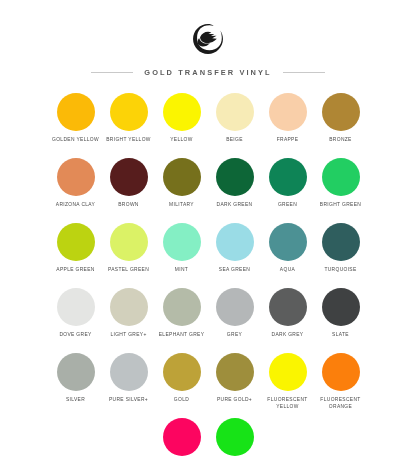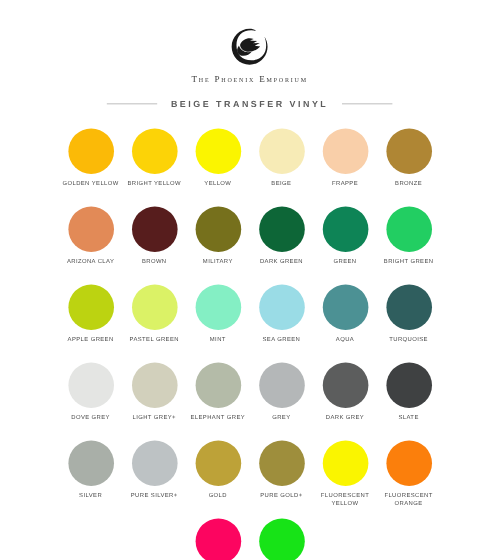--- a/index.html
+++ b/index.html
@@ -91,24 +91,23 @@
 </style>
 </head>
 <body>
 
 <div class="header">
   <svg class="logo-mark" viewBox="0 0 100 100">
     <path d="M50 6C25.7 6 6 25.7 6 50s19.7 44 44 44 44-19.7 44-44c0-9.4-2.9-18.1-7.9-25.2 2.9 6.6 4.5 13.9 4.5 21.6 0 22.6-13.8 36.6-36.4 36.6S17.8 68.9 17.8 46.3 31.6 9.7 54.2 9.7c4.4 0 8.6.6 12.5 1.8C61.6 7.8 56 6 50 6z" fill="#1a1a1a"></path>
     <path d="M27 44c4-9 13-15 23-15 3.5 0 6.9.7 10 2l-9 3.6 17.5 1.4-10 5.2 16.5-0.6-12.4 7.1 13.4 1.6c-7 7.9-17.3 12.9-28.7 12.9-9.9 0-18.4-5.8-20.3-14.2-0.5-1.2 0-3.6 0-3.6z" fill="#1a1a1a"></path>
     <path d="M24 47c2.5 9.5 11.5 16.5 22.2 16.5 3.4 0 6.6-.7 9.5-1.9-5 6.5-12.6 10.6-21 10.6-6 0-10.9-2.4-13.6-6.4-3-4.4-2.6-11.9 2.9-18.8z" fill="#1a1a1a"></path>
   </svg>
-  <div class="brand-name">The Phoenix Emporium</div>
   <div class="subhead-row">
     <span class="rule"></span>
-    <span class="subhead">BEIGE TRANSFER VINYL</span>
+    <span class="subhead">GOLD TRANSFER VINYL</span>
     <span class="rule"></span>
   </div>
 </div>
 
 <div class="grid" id="swatch-grid">
     <div class="row">
       <div class="cell">
         <div class="swatch" style="background: rgb(251, 186, 7);"></div>
         <div class="label">GOLDEN YELLOW</div>
       </div>

